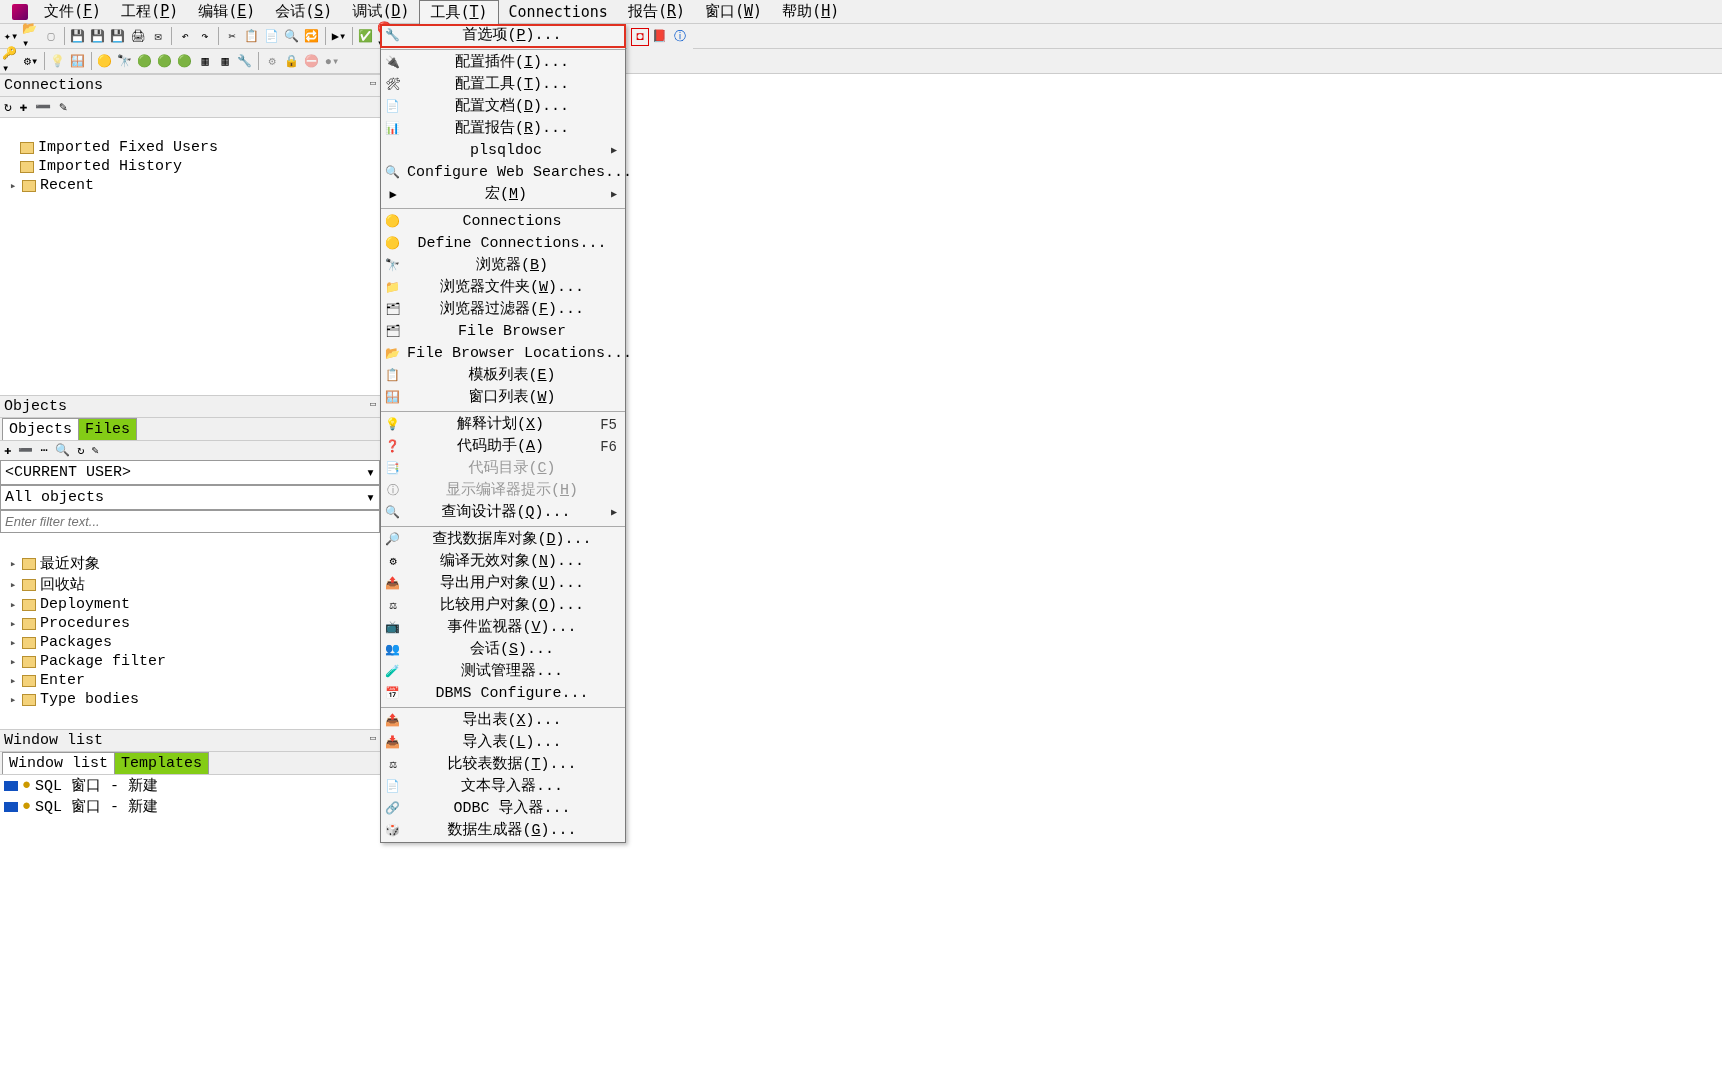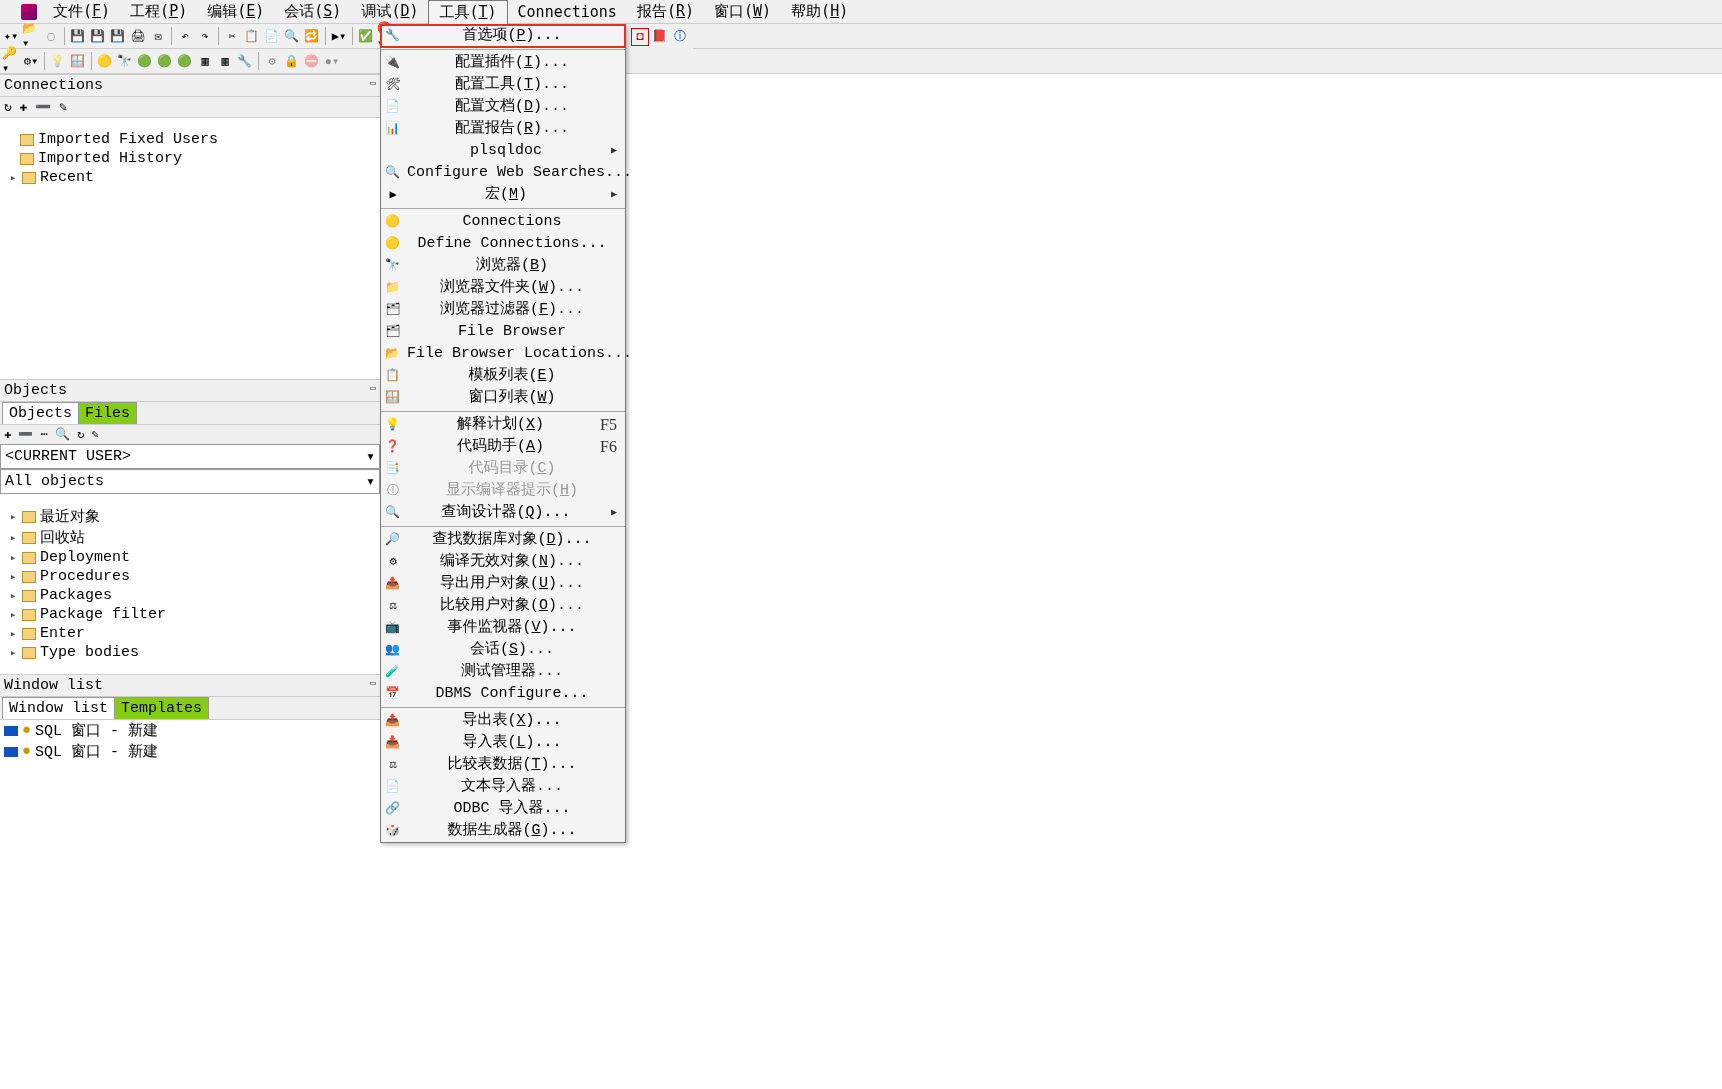--- a/index.html
+++ b/index.html
@@ -1,45 +1,45 @@
 <!DOCTYPE html>
 <html><head>
 <meta charset="utf-8">
 <style>
   * { box-sizing: border-box; margin: 0; padding: 0; }
   body { font-family: "SimSun", "Courier New", monospace; font-size: 15px; background: #fff; color: #000; user-select: none; }
-  .menubar { display: flex; align-items: center; height: 24px; border-bottom: 1px solid #ccc; background: #f0f0f0; padding-left: 21px; }
+  .menubar { display: flex; align-items: center; height: 24px; border-bottom: 1px solid #ccc; background: #f0f0f0; padding-left: 12px; }
   .app-icon { width: 16px; height: 16px; background: linear-gradient(135deg,#c06,#606); border-radius: 2px; margin-right: 6px; }
   .menubar-item { padding: 2px 10px; cursor: default; font-family: "SimSun", monospace; }
   .menubar-item.active { background: #f4f4f4; border: 1px solid #7a7a7a; border-bottom: none; }
   .toolbar-row { display: flex; align-items: center; height: 25px; background: #f0f0f0; border-bottom: 1px solid #ccc; padding-left: 2px; gap: 2px; }
   .tb-ic { width: 18px; height: 18px; display: inline-flex; align-items: center; justify-content: center; font-size: 12px; cursor: pointer; }
   .tb-sep { width: 1px; height: 18px; background: #aaa; margin: 0 2px; }
   .panel-title { background: #f0f0f0; border-top: 1px solid #ccc; border-bottom: 1px solid #ccc; padding: 2px 4px; font-family: "Courier New", monospace; position: relative; }
   .panel-dock { position: absolute; right: 4px; top: 2px; font-size: 10px; color: #555; }
   .panel-toolbar { background: #f0f0f0; border-bottom: 1px solid #ccc; padding: 2px 4px; font-size: 13px; font-family: "Courier New", monospace; }
-  .tree { background: #fff; padding: 12px 4px; font-family: "Courier New", monospace; }
+  .tree { background: #fff; padding: 20px 4px; font-family: "Courier New", monospace; }
   .tree-item { padding: 1px 0 1px 16px; display: flex; align-items: center; gap: 4px; }
   .folder-ic { width: 14px; height: 12px; background: #f4d27a; border: 1px solid #b89030; }
   .expander { width: 10px; text-align: center; color: #555; font-size: 11px; }
   .left-col { position: absolute; left: 0; top: 74px; width: 380px; bottom: 0; background: #fff; }
   .left-col > .section { display: flex; flex-direction: column; }
   .tabbar { background: #f0f0f0; padding: 0 2px; display: flex; gap: 0; font-family: "Courier New", monospace; border-bottom: 1px solid #ccc;}
   .tab { padding: 2px 6px; border: 1px solid #999; border-bottom:none; background: #fff; margin-right: -1px; cursor: pointer; }
   .tab.inactive { background: #84cc16; }
   .mini-tb { background: #f0f0f0; padding: 2px 4px; font-size: 12px; font-family: "Courier New", monospace; }
   .dd { border: 1px solid #999; padding: 2px 4px; background: #fff; font-family: "Courier New", monospace; display: flex; justify-content: space-between; align-items: center;}
   .filter { border: 1px solid #999; padding: 3px 4px; background: #fff; font-style: italic; color: #888; font-size: 13px;}
   .dropdown { position: absolute; left: 380px; top: 24px; width: 246px; background: #f4f4f4; border: 1px solid #7a7a7a; box-shadow: 2px 2px 4px rgba(0,0,0,0.25); z-index: 100; }
   .dd-item { display: flex; align-items: center; padding: 1px 8px 1px 4px; gap: 6px; cursor: default; font-family: "SimSun","Courier New", monospace; line-height: 20px;}
   .dd-item.disabled { color: #999; }
   .dd-item.highlighted { outline: 2px solid #e03020; outline-offset: -1px; }
   .dd-ic { width: 16px; height: 16px; display: inline-flex; align-items: center; justify-content: center; font-size: 12px; flex-shrink: 0;}
   .dd-label { flex: 1; white-space: nowrap; text-align: center; }
-  .dd-shortcut { color: #333; font-family: Liberation Serif, serif; font-size: 16px; }
+  .dd-shortcut { color: #333; font-family: Liberation Mono, monospace; font-size: 14px; }
   .dd-sub { color: #333; font-size: 10px; }
   .dd-sep { height: 1px; background: #aaa; margin: 2px 0; }
   .right-area { position: absolute; left: 380px; right: 0; top: 74px; bottom: 0; background: #fff; }
   
   .toolbar-continue { position:absolute; left:627px; top:24px; height:25px; display:flex; align-items:center; gap:2px; background:#f0f0f0; padding:0 4px;}
   .win-item { display:flex; align-items:center; gap:4px; padding:1px 4px; font-family:"SimSun","Courier New",monospace;}
   .blue-block { width:14px; height:10px; background:#1050c0; }
   u { text-decoration: underline; }
 </style>
 </head>
@@ -150,20 +150,21 @@
     </div>
     <div class="mini-tb">✚ ➖ ⋯ 🔍 ↻ ✎</div>
     <div class="dd">
         <span>&lt;CURRENT USER&gt;</span>
         <span>▾</span>
       </div>
     <div class="dd">
         <span>All objects</span>
         <span>▾</span>
       </div>
+    <input class="filter" placeholder="Enter filter text..." style="">
     <div class="tree">
       <div class="tree-item" style="padding-left:4px">
           <span class="expander">▸</span>
           <span class="folder-ic"></span>
           <span>最近对象</span>
         </div>
       <div class="tree-item" style="padding-left:4px">
           <span class="expander">▸</span>
           <span class="folder-ic"></span>
           <span>回收站</span>

